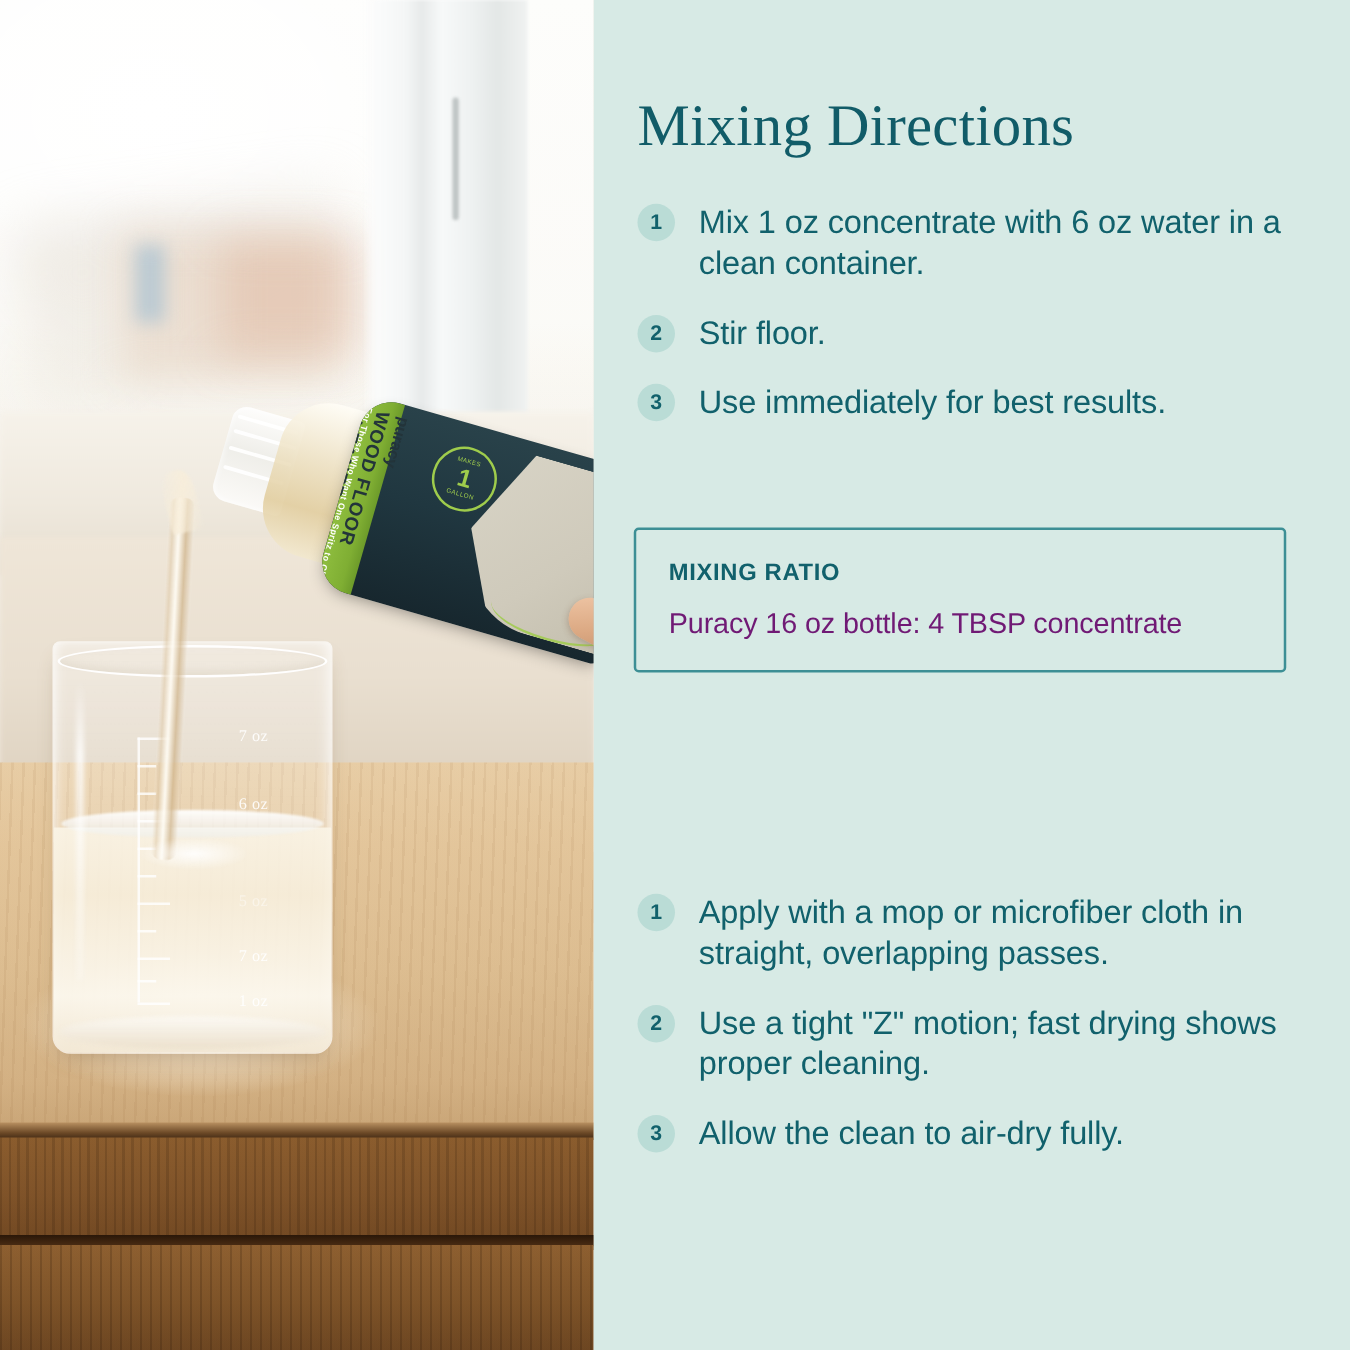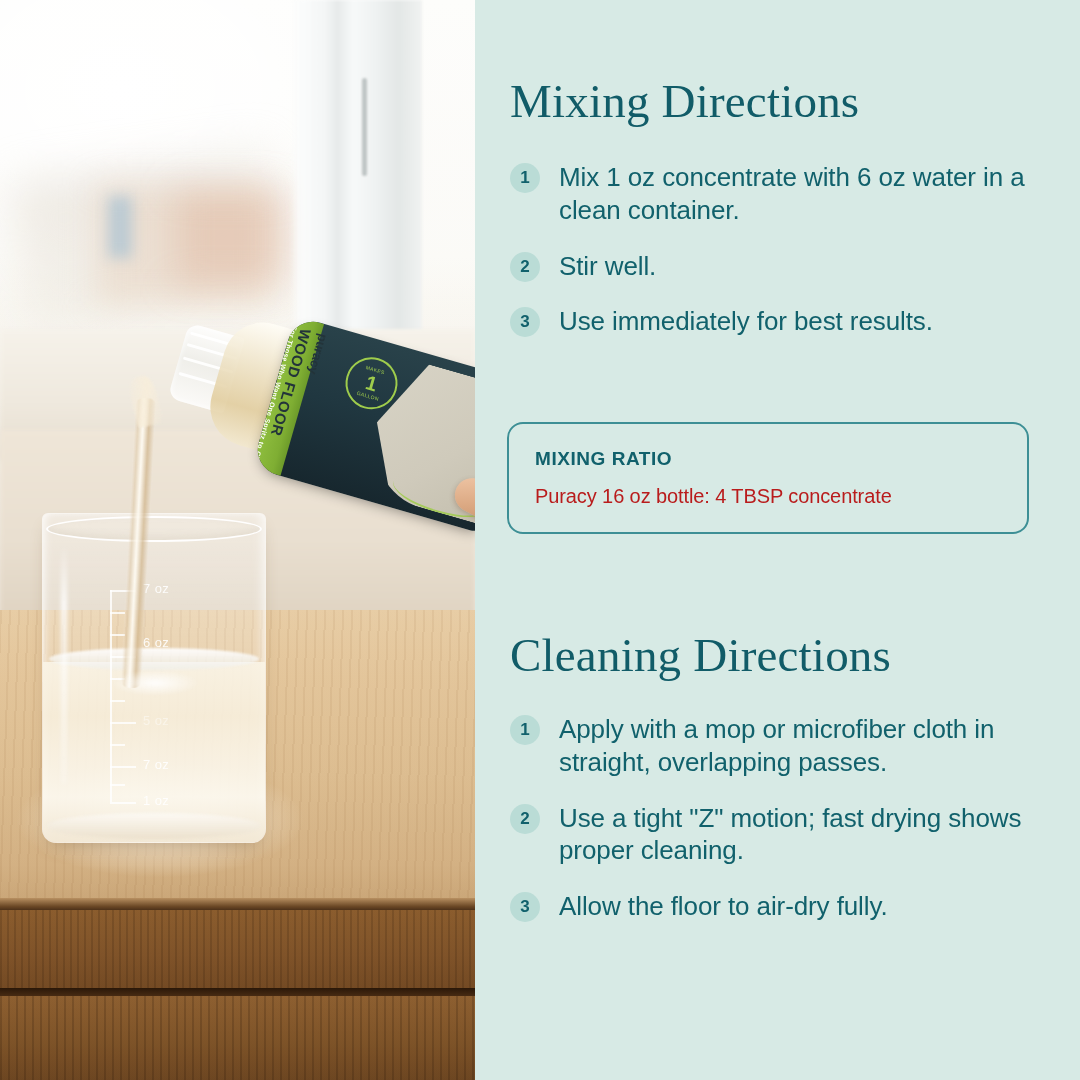--- a/index.html
+++ b/index.html
@@ -235,26 +235,27 @@
     position: absolute;
     left: 0;
     height: 1.5px;
     background: rgba(255,255,255,0.80);
   }
   .scale .tick.major { width: 26px; }
   .scale .tick.minor { width: 15px; }
   .scale .lbl {
     position: absolute;
     left: 33px;
-    font-family: Liberation Sans, sans-serif;
+    font-family: Liberation Serif, serif;
     font-size: 13px;
     color: rgba(255,255,255,0.88);
     letter-spacing: 0.4px;
     transform: translateY(-9px);
     white-space: nowrap;
+    padding-left: 48px;
   }
 
   
   .stream {
     position: absolute;
     left: 128px; top: 398px;
     width: 21px; height: 290px;
     background: linear-gradient(90deg,
       rgba(255,255,255,0.10) 0%,
       rgba(222,200,166,0.55) 18%,
@@ -464,41 +465,41 @@
   }
 
   
   .ratio-box {
     position: absolute;
     left: 32px;
     top: 422px;
     width: 522px;
     box-sizing: border-box;
     border: 2px solid #3d8f95;
-    border-radius: 16px;
+    border-radius: 4px;
     padding: 24px 26px 24px 26px;
     background: transparent;
   }
   .ratio-title {
     color: #11616c;
     font-size: 19px;
     font-weight: bold;
     letter-spacing: 0.55px;
     margin-bottom: 15px;
   }
   .ratio-line-strong {
     color: #11616c;
     font-size: 21px;
     font-weight: bold;
     letter-spacing: -0.1px;
     margin-bottom: 13px;
   }
   .ratio-line {
-    color: #b91c1c;
-    font-size: 20px;
+    color: #701a75;
+    font-size: 23px;
     letter-spacing: -0.1px;
   }
 </style>
 </head>
 <body>
 
 <div id="infographic">
 
   <div class="photo-panel">
     <div class="bg-window"></div>
@@ -589,44 +590,43 @@
 
     <h2 class="section-title" id="title-mixing">Mixing Directions</h2>
 
     <ul class="steps" id="steps-mixing">
       <li class="step">
         <span class="step-badge">1</span>
         <span class="step-text">Mix 1 oz concentrate with 6 oz water in a clean container.</span>
       </li>
       <li class="step">
         <span class="step-badge">2</span>
-        <span class="step-text">Stir well.</span>
+        <span class="step-text">Stir floor.</span>
       </li>
       <li class="step">
         <span class="step-badge">3</span>
         <span class="step-text">Use immediately for best results.</span>
       </li>
     </ul>
 
     <div class="ratio-box">
       <div class="ratio-title">MIXING RATIO</div>
       <div class="ratio-line">Puracy 16 oz bottle: 4 TBSP concentrate</div>
     </div>
 
-    <h2 class="section-title" id="title-cleaning">Cleaning Directions</h2>
 
     <ul class="steps" id="steps-cleaning">
       <li class="step">
         <span class="step-badge">1</span>
         <span class="step-text">Apply with a mop or microfiber cloth in straight, overlapping passes.</span>
       </li>
       <li class="step">
         <span class="step-badge">2</span>
         <span class="step-text">Use a tight "Z" motion; fast drying shows proper cleaning.</span>
       </li>
       <li class="step">
         <span class="step-badge">3</span>
-        <span class="step-text">Allow the floor to air-dry fully.</span>
+        <span class="step-text">Allow the clean to air-dry fully.</span>
       </li>
     </ul>
 
   </div>
 </div>
 
 </body></html>

